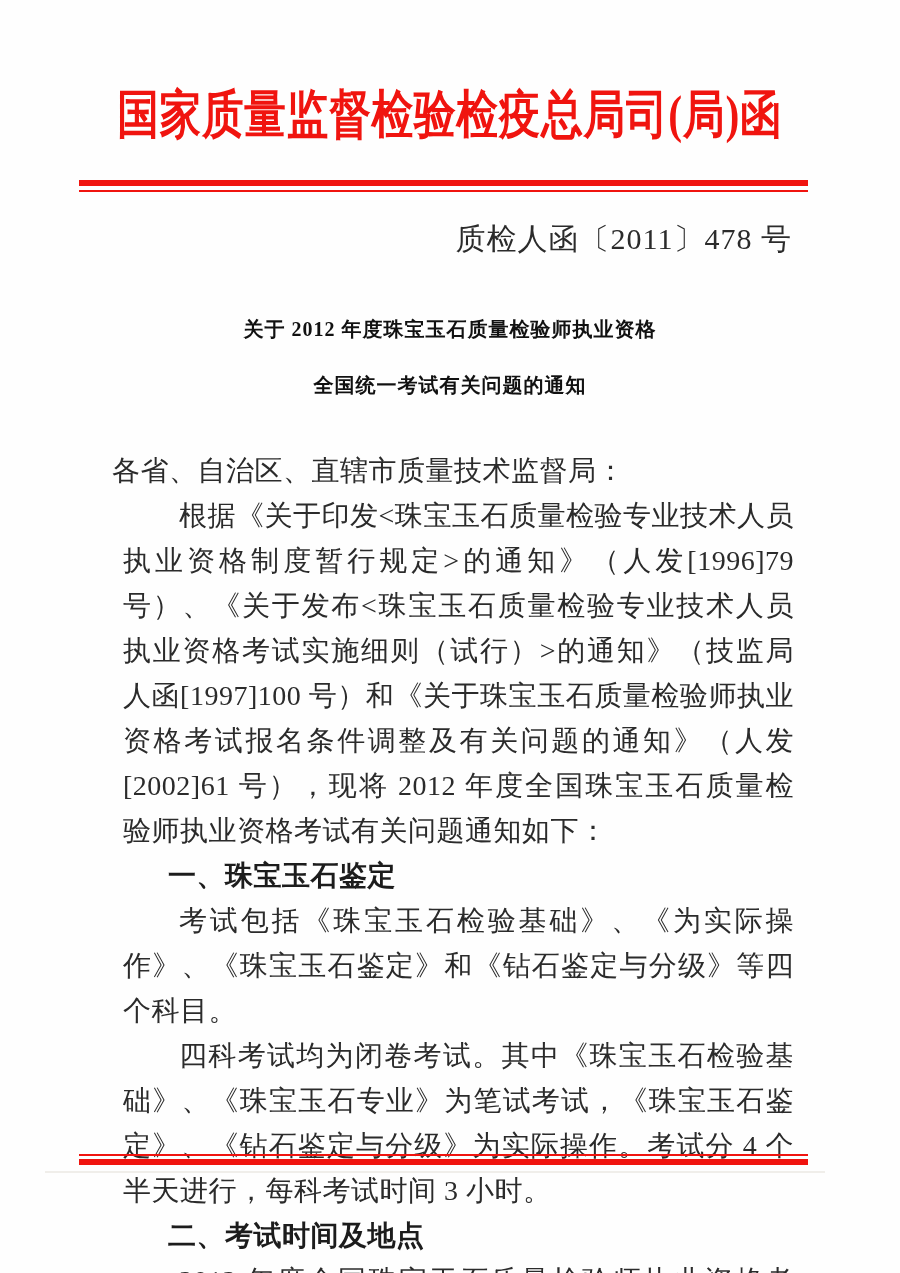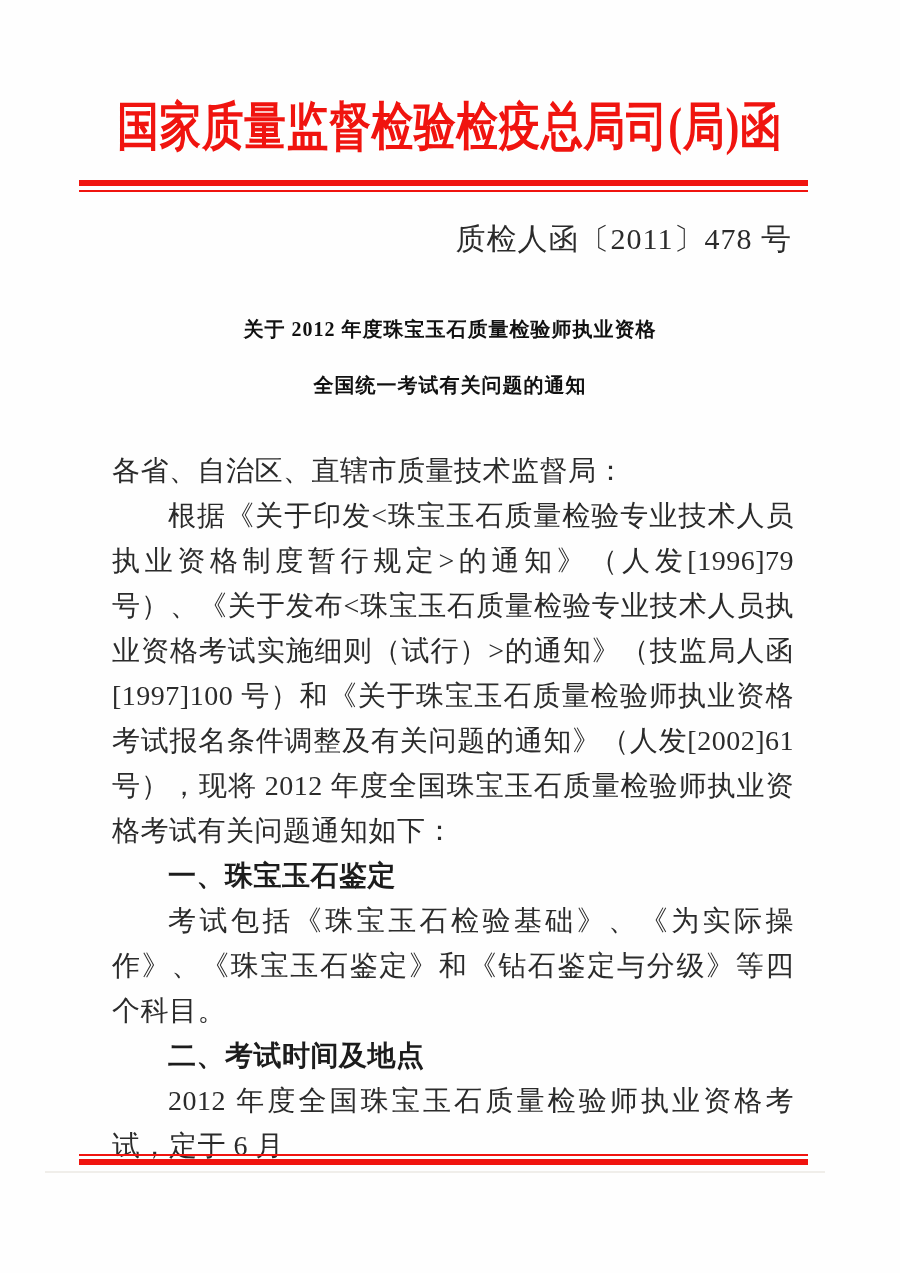--- a/index.html
+++ b/index.html
@@ -16,21 +16,21 @@
     position: relative;
     width: 900px;
     height: 1273px;
     background: #fefefe;
     overflow: hidden;
   }
 
   
   .masthead {
     position: absolute;
-    top: 98px;
+    top: 86px;
     left: 0;
     width: 100%;
     text-align: center;
     color: var(--accent);
   }
   .masthead-text {
     display: inline-block;
     transform: scaleX(0.80);
     transform-origin: center;
     white-space: nowrap;
@@ -85,21 +85,21 @@
     top: 448px;
     left: 112px;
     width: 682px;
     font-size: 28px;
     line-height: 45px;
     color: var(--ink);
     text-align: justify;
     letter-spacing: 0.5px;
   }
   .salutation { text-indent: 0; }
-  .para { text-indent: 2em; }
+  .para { text-indent: 2em; margin-left: 11px; }
   .heading {
     text-indent: 2em;
     font-weight: 700;
     color: #1c1c1c;
   }
 
   
   .scan-artifact {
     position: absolute;
     top: 1171px;
@@ -129,20 +129,21 @@
   <div class="doc-title">
     <div>关于 2012 年度珠宝玉石质量检验师执业资格</div>
     <div>全国统一考试有关问题的通知</div>
   </div>
 
   <div class="body-text">
     <div class="salutation">各省、自治区、直辖市质量技术监督局：</div>
     <div class="para">根据《关于印发&lt;珠宝玉石质量检验专业技术人员执业资格制度暂行规定&gt;的通知》（人发[1996]79 号）、《关于发布&lt;珠宝玉石质量检验专业技术人员执业资格考试实施细则（试行）&gt;的通知》（技监局人函[1997]100 号）和《关于珠宝玉石质量检验师执业资格考试报名条件调整及有关问题的通知》（人发[2002]61 号），现将 2012 年度全国珠宝玉石质量检验师执业资格考试有关问题通知如下：</div>
     <div class="heading">一、珠宝玉石鉴定</div>
     <div class="para">考试包括《珠宝玉石检验基础》、《为实际操作》、《珠宝玉石鉴定》和《钻石鉴定与分级》等四个科目。</div>
+    <div class="para">四科考试均为闭卷考试。其中《珠宝玉石检验基础》、《珠宝玉石专业》为笔试考试，《珠宝玉石鉴定》、《钻石鉴定与分级》为实际操作。考试分 4 个半天进行，每科考试时间 3 小时。</div>
     <div class="heading">二、考试时间及地点</div>
     <div class="para">2012 年度全国珠宝玉石质量检验师执业资格考试，定于 6 月</div>
   </div>
 
   <div class="divider divider-bottom">
     <div class="bar bar-thin"></div>
     <div class="bar-gap-sm"></div>
     <div class="bar bar-thick"></div>
   </div>
 

